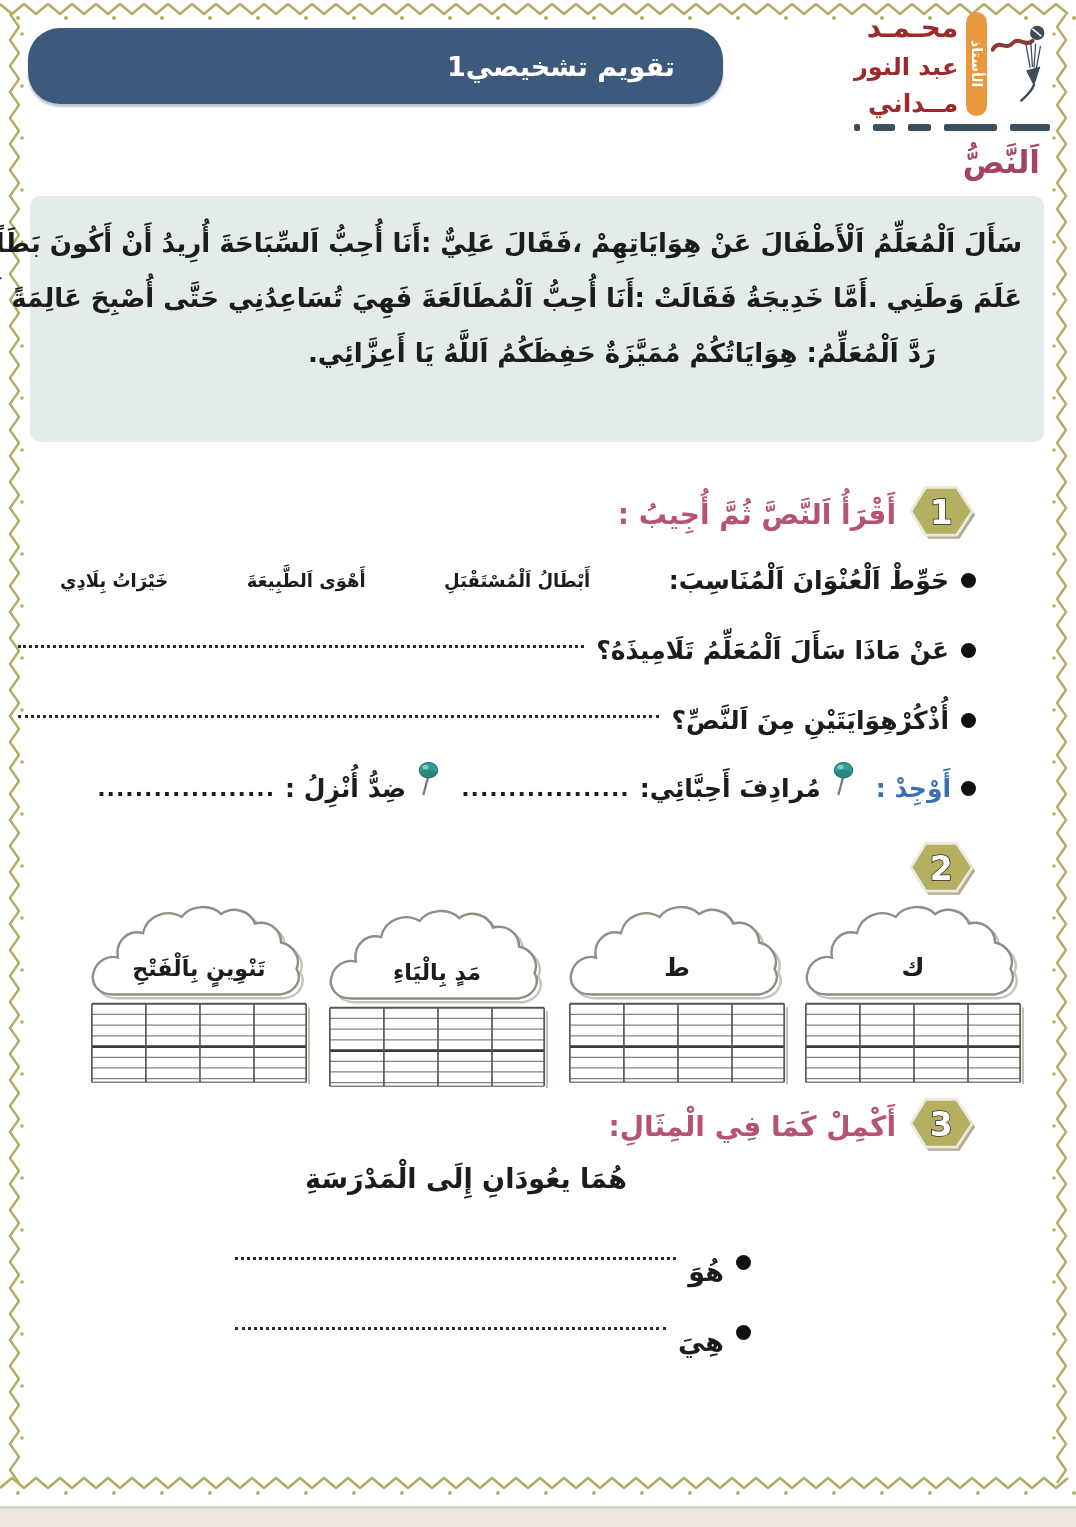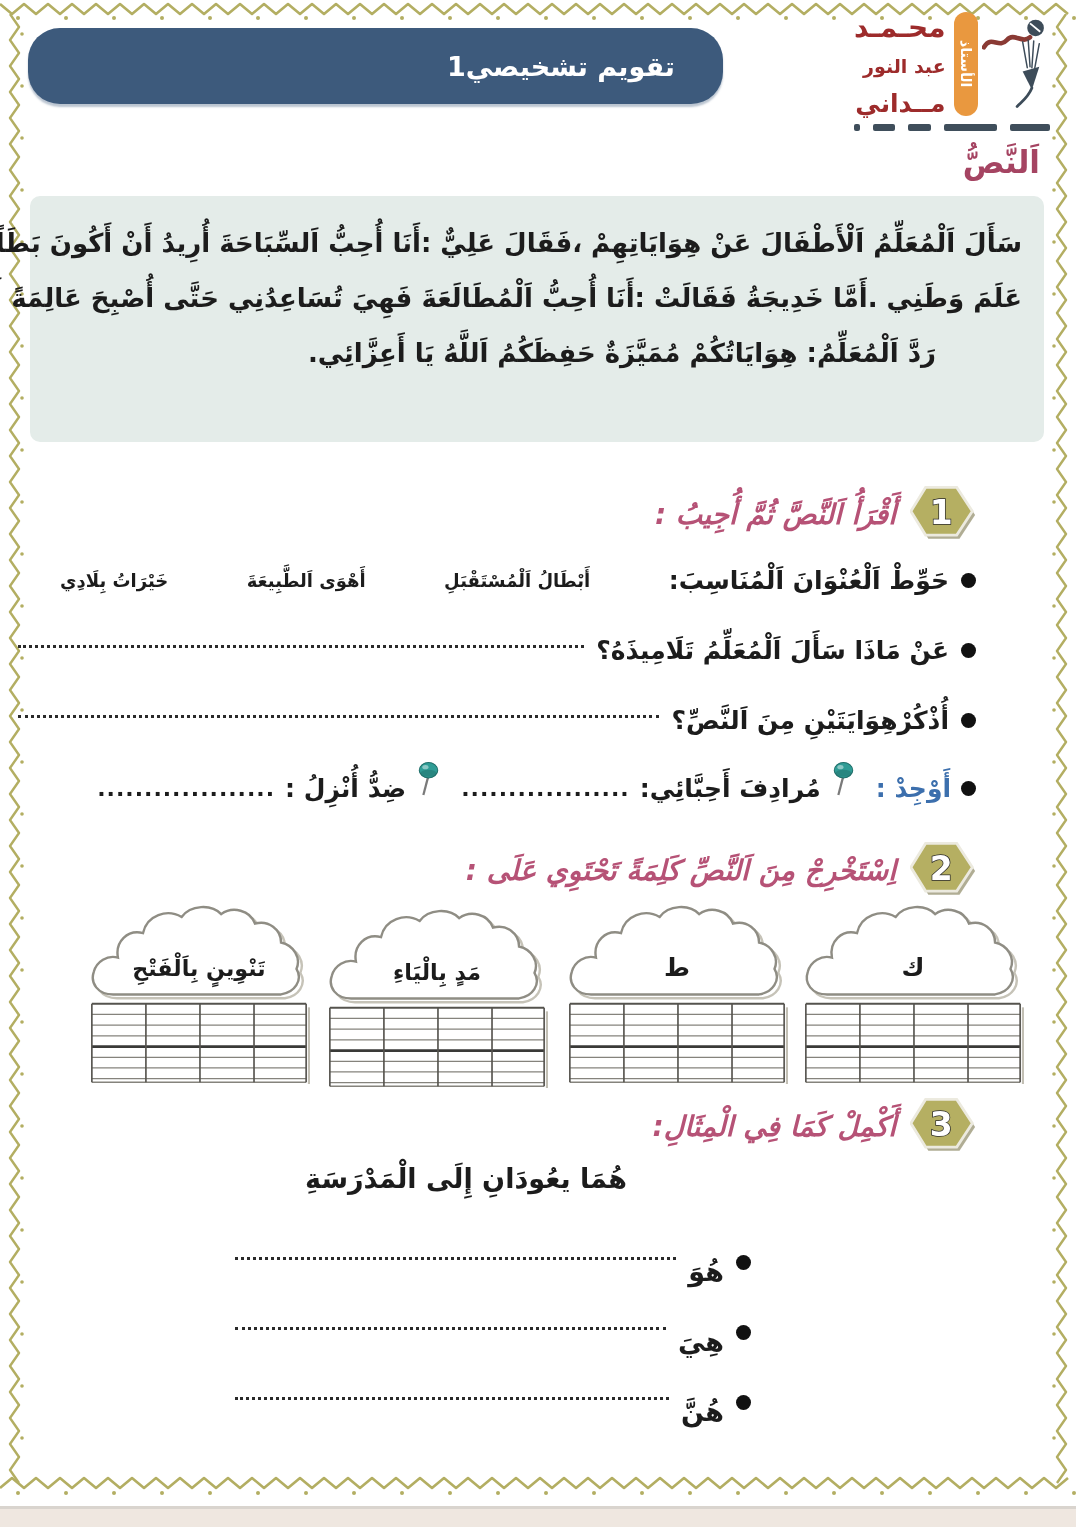--- a/index.html
+++ b/index.html
@@ -16,37 +16,37 @@
   
   .banner{position:absolute;left:28px;top:28px;width:695px;height:76px;background:#3d5a7c;
           border-radius:32px;display:flex;direction:rtl;align-items:center;justify-content:space-between;
           padding:0 48px 0 58px;box-sizing:border-box;box-shadow:0 3px 2px rgba(61,90,124,.35);}
   .banner span{color:#ffffff;font-weight:700;font-size:27px;letter-spacing:.5px;white-space:nowrap;}
   .logo{position:absolute;right:26px;top:12px;width:196px;height:124px;}
   .logo-row{display:flex;align-items:stretch;}
   .logo-names{display:flex;flex-direction:column;align-items:flex-end;justify-content:space-between;
               padding:2px 4px 0 0;height:102px;}
   .logo-names span{color:#9d2b2b;font-weight:700;line-height:1;white-space:nowrap;}
-  .ln1{font-size:28px;} .ln2{font-size:19px;} .ln3{font-size:25px;}
+  .ln1{font-size:28px;} .ln2{font-size:24px;} .ln3{font-size:25px;}
   .logo-pill{width:26px;height:104px;background:#e9983f;border-radius:13px;margin:0 4px;
              display:flex;align-items:center;justify-content:center;}
   .logo-pill span{writing-mode:vertical-rl;color:#fff;font-size:14px;font-weight:700;letter-spacing:1px;}
   .logo-dashes{display:flex;align-items:center;gap:13px;margin-top:8px;}
   .logo-dashes i{display:block;height:7px;background:#3f4e5b;border-radius:2px;}
   
   .text-title{position:absolute;right:36px;top:144px;color:#a54462;font-size:31px;font-weight:700;}
   .text-box{position:absolute;left:30px;top:196px;width:1014px;height:246px;background:#e4ece9;
             border-radius:10px;direction:rtl;padding:20px 22px 0 22px;box-sizing:border-box;}
   .text-box .tline{font-size:26px;font-weight:700;line-height:55px;white-space:nowrap;text-align:right;}
   .text-box .tl2{letter-spacing:.2px;}
   .text-box .tl3{margin-left:40px;padding-right:8px;}
   .text-box .tl4{text-align:center;padding-left:170px;}
   
   .q-head{position:absolute;right:100px;display:flex;direction:rtl;align-items:center;gap:14px;}
-  .q-head .q-title{color:#b65276;font-size:28px;font-weight:700;white-space:nowrap;font-style:italic;}
+  .q-head .q-title{color:#b65276;font-size:28px;font-weight:700;white-space:nowrap;}
   .hex{width:66px;height:60px;flex:0 0 auto;}
   .bullet-row{position:absolute;display:flex;direction:rtl;align-items:center;gap:12px;}
   .dot-bullet{width:15px;height:15px;border-radius:50%;background:#111;flex:0 0 auto;}
   .q-text{font-size:25px;font-weight:700;white-space:nowrap;}
   .leader{flex:1;border-bottom:3px dotted #2a2a2a;margin-bottom:9px;min-width:30px;}
   .opt{font-size:18px;font-weight:700;white-space:nowrap;}
   .blue{color:#3c6fad;}
   .pin{width:25px;height:37px;flex:0 0 auto;transform:translateY(-9px);}
   .dots-str{font-size:22px;font-weight:700;letter-spacing:1px;}
   
@@ -276,21 +276,20 @@
     <span class="q-text">ضِدُّ أُنْزِلُ :</span>
     <span class="dots-str">...................</span>
   </div>
 
   <div class="q-head" style="top:840px;">
     <svg class="hex" viewBox="0 0 72 64">
       <polygon points="4,33 20,7 54,7 71,33 54,59 20,59" fill="#6f6a3c" opacity="0.55"></polygon>
       <polygon points="1,29 17,3 51,3 68,29 51,55 17,55" fill="#b5af62" stroke="#eceadf" stroke-width="3"></polygon>
       <text x="34" y="43" text-anchor="middle" font-size="36" font-weight="bold" fill="#ffffff" stroke="#2b2b2b" stroke-width="1.6" style="paint-order:stroke" font-family="DejaVu Sans">2</text>
     </svg>
-    <span class="q-title">اِسْتَخْرِجْ مِنَ اَلنَّصِّ كَلِمَةً تَحْتَوِي عَلَى :</span>
   </div>
 
   <div class="cloud-col" style="left:88px;top:900px;">
     <svg width="222" height="102" viewBox="0 0 230 108" preserveAspectRatio="none">
       <path d="M26 100 C10 100 2 88 6 76 C9 65 20 58 31 61 C28 44 41 31 57 35 C61 16 82 9 97 18 C106 5 128 4 138 15 C150 6 168 11 173 25 C187 21 200 31 200 45 C213 48 221 61 216 73 C223 85 214 98 200 100 Z" transform="translate(4,4)" fill="none" stroke="#c6c3b8" stroke-width="2.5"></path>
       <path d="M26 100 C10 100 2 88 6 76 C9 65 20 58 31 61 C28 44 41 31 57 35 C61 16 82 9 97 18 C106 5 128 4 138 15 C150 6 168 11 173 25 C187 21 200 31 200 45 C213 48 221 61 216 73 C223 85 214 98 200 100 Z" fill="#ffffff" stroke="#8f8d84" stroke-width="2.5"></path>
       <text x="115" y="80" text-anchor="middle" font-size="23" font-weight="bold" fill="#1c1c1c" font-family="DejaVu Sans">تَنْوِينٍ بِاَلْفَتْحِ</text>
     </svg>
     <svg class="grid-svg" width="222" height="82" viewBox="0 0 230 92" preserveAspectRatio="none">
         <line x1="4" y1="2" x2="226" y2="2" stroke="#55534e" stroke-width="2.4"></line>
@@ -397,19 +396,14 @@
   <div class="pronoun-row" style="top:1238px;">
     <span class="dot-bullet"></span>
     <span class="q-text">هُوَ</span>
     <span class="leader"></span>
   </div>
   <div class="pronoun-row" style="top:1308px;">
     <span class="dot-bullet"></span>
     <span class="q-text">هِيَ</span>
     <span class="leader"></span>
   </div>
-  <div class="pronoun-row" style="top:1378px;">
-    <span class="dot-bullet"></span>
-    <span class="q-text">هُنَّ</span>
-    <span class="leader"></span>
-  </div>
 
 </div>
 
 </body></html>

